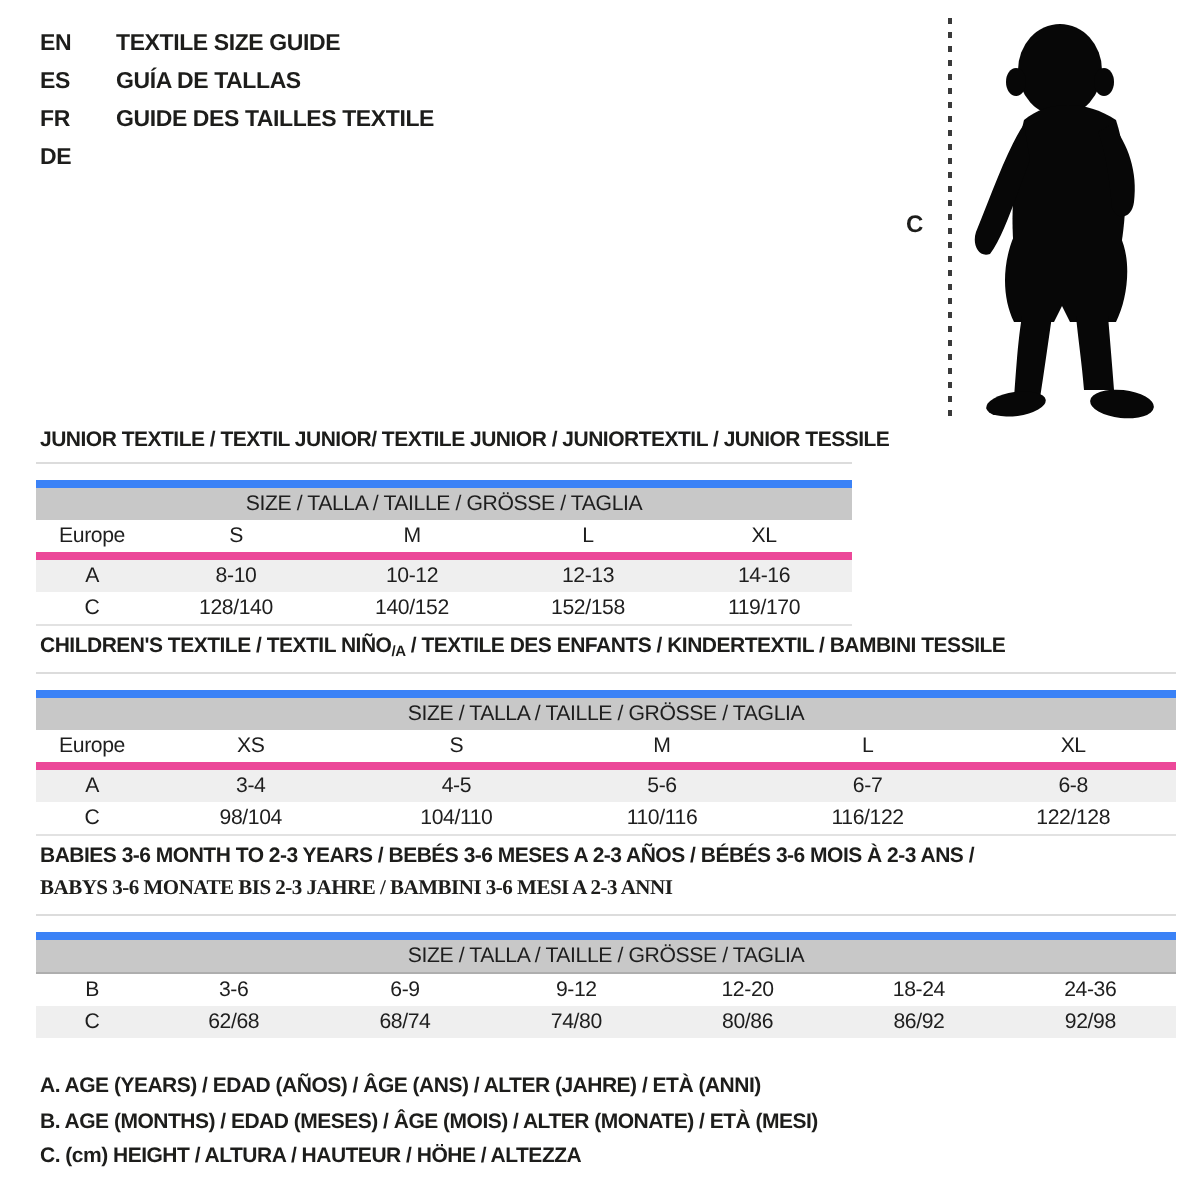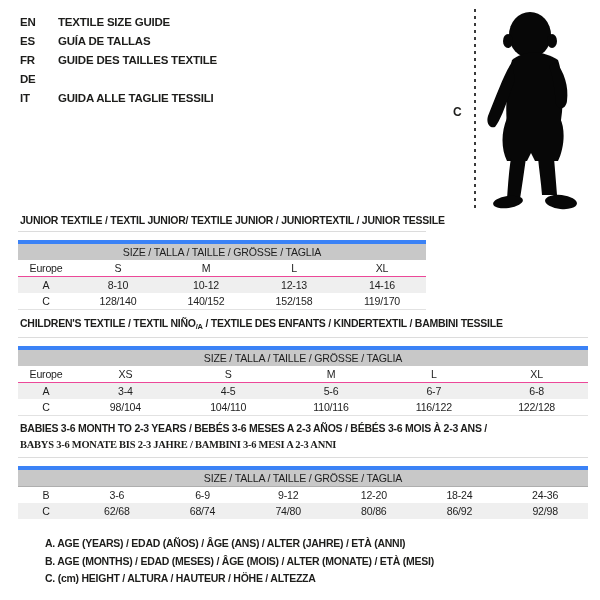--- a/index.html
+++ b/index.html
@@ -26,51 +26,47 @@
   .toprule{height:1px;background:#dcdcdc;margin-top:4px;}
   table.size-table{border-collapse:collapse;table-layout:fixed;margin-top:8px;}
   table.size-table td{
     height:16px;line-height:16px;padding:0;font-size:10.6px;letter-spacing:-0.2px;
     text-align:center;vertical-align:middle;white-space:nowrap;overflow:hidden;color:#1e1e1e;
   }
   td.size-bar{
     background:#c8c8c8;border-top:4px solid #3b82f6;
     text-align:left;padding-left:4px;color:#3f3f3f;
   }
-  tr.row-europe td{border-bottom:1px solid #ec4899;}
+  tr.row-europe td{border-bottom:4px solid #ec4899;}
   tr.row-alt td{background:#efefef;}
   tr.row-last td{border-bottom:1px solid #e2e2e2;}
   td.row-label{text-align:left;padding-left:4px;}
   td.bar-underline{border-bottom:1px solid #aeaeae;}
   
-  .footnotes{left:20px;top:535px;margin-left:25px;}
+  .footnotes{left:20px;top:535px;}
   .footnote{font-size:10.5px;font-weight:bold;letter-spacing:-0.25px;line-height:17.5px;white-space:nowrap;}
 </style>
 </head>
 <body>
 
 <div class="abs lang-list">
   <div class="lang-row">
     <span class="lang-code">EN</span>
     <span class="lang-label">TEXTILE SIZE GUIDE</span>
   </div>
   <div class="lang-row">
     <span class="lang-code">ES</span>
     <span class="lang-label">GUÍA DE TALLAS</span>
   </div>
   <div class="lang-row">
     <span class="lang-code">FR</span>
     <span class="lang-label">GUIDE DES TAILLES TEXTILE</span>
   </div>
   <div class="lang-row">
     <span class="lang-code">DE</span>
-  </div>
-  <div class="lang-row">
-    <span class="lang-code">IT</span>
-    <span class="lang-label">GUIDA ALLE TAGLIE TESSILI</span>
   </div>
 </div>
 
 <span class="abs measure-label">C</span>
 <div class="abs measure-line"></div>
 <svg class="abs baby-svg" width="112" height="200" viewBox="0 0 112 200" aria-hidden="true">
   <g fill="#070707">
 
     <ellipse cx="49" cy="25" rx="21" ry="23"></ellipse>
     <ellipse cx="27" cy="31" rx="5" ry="7"></ellipse>

